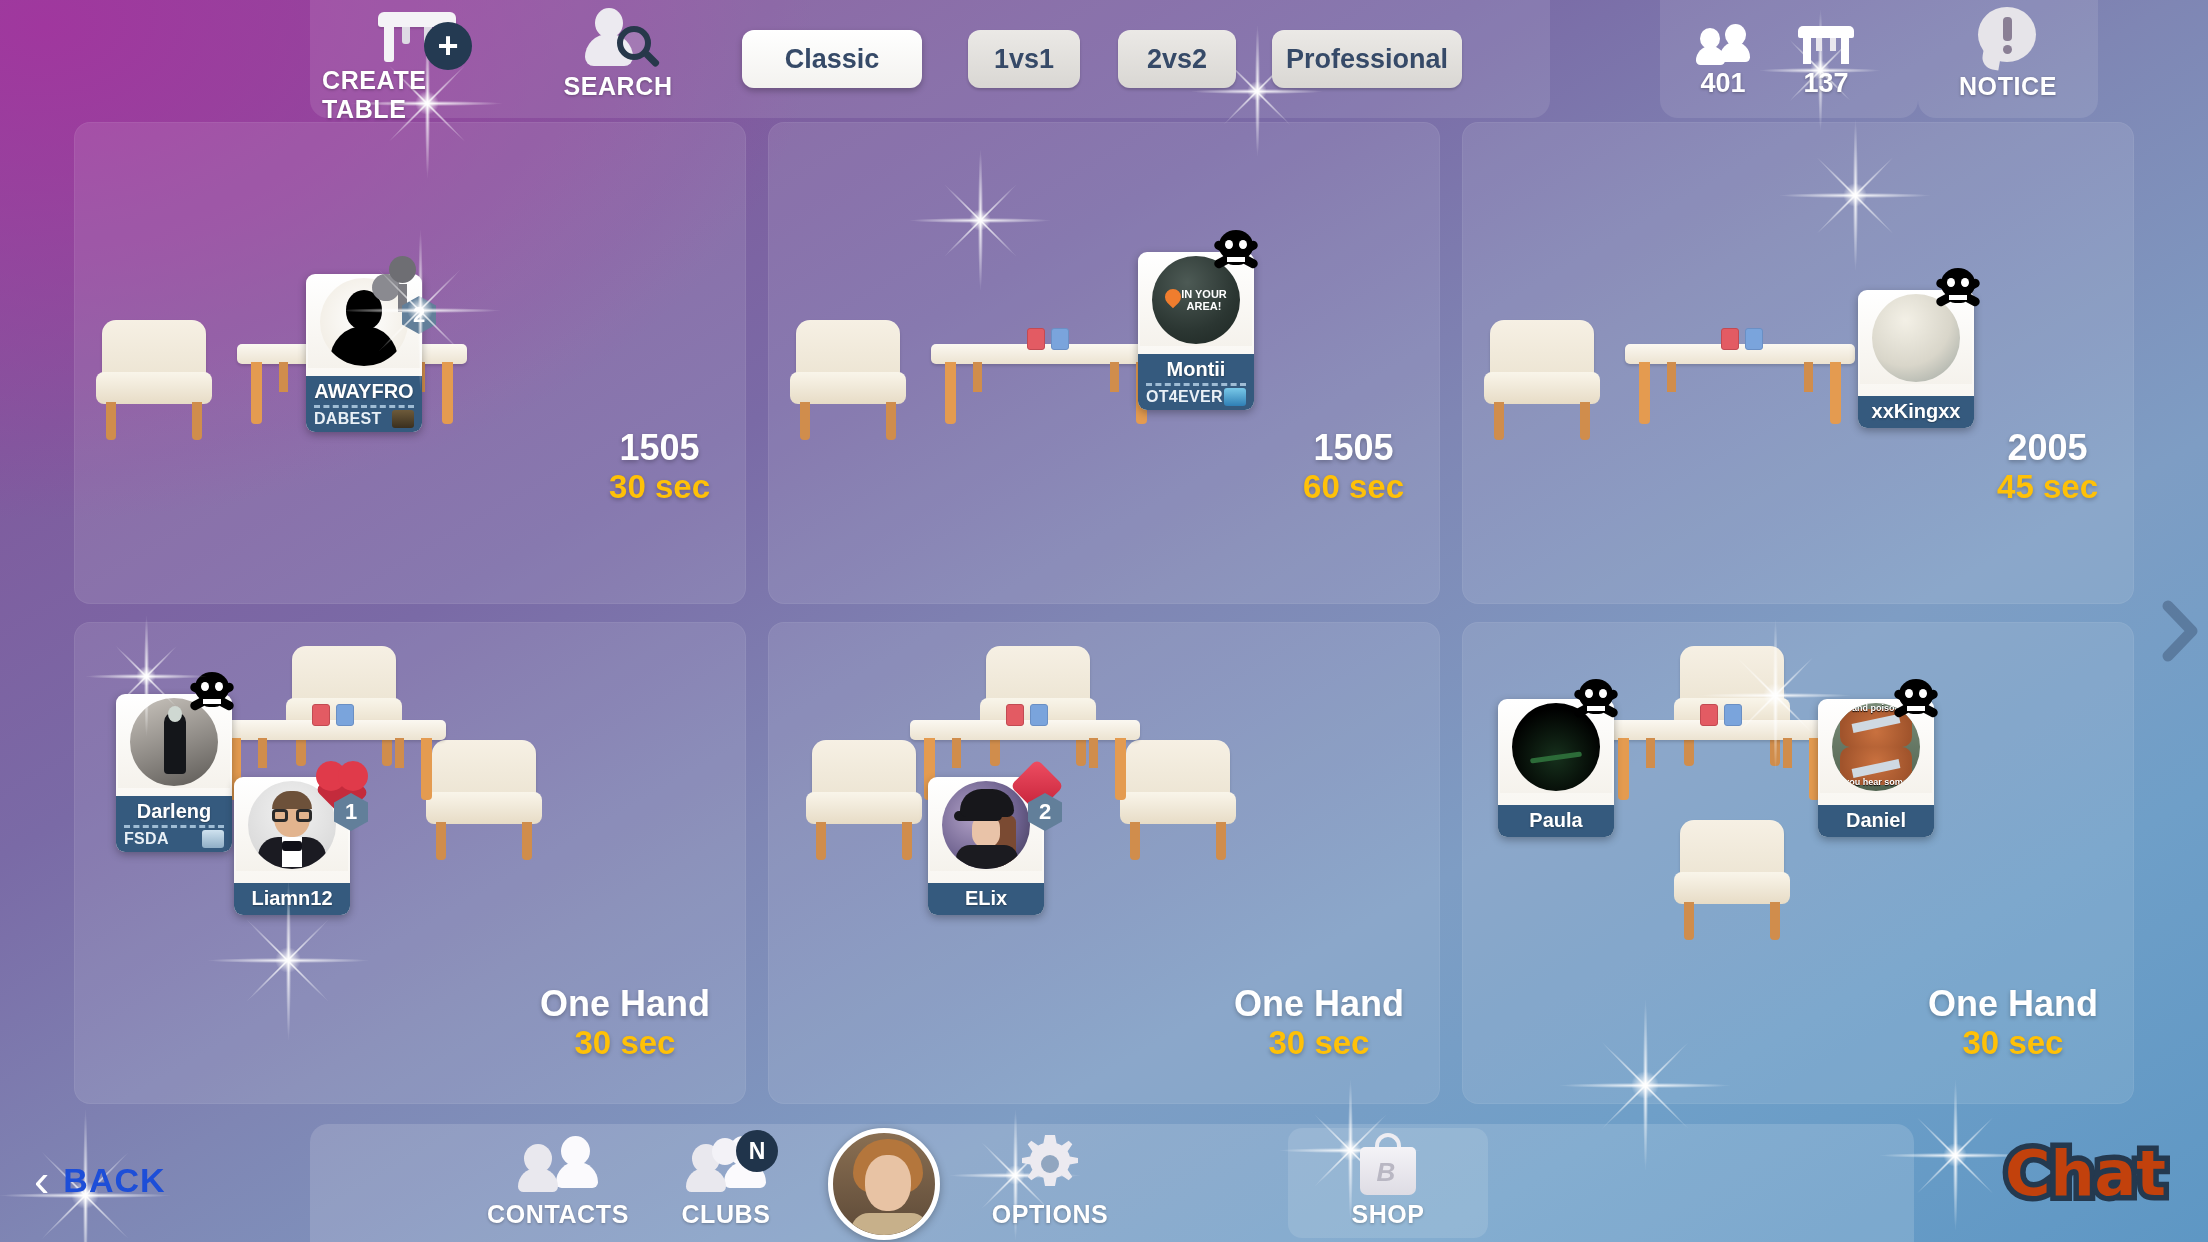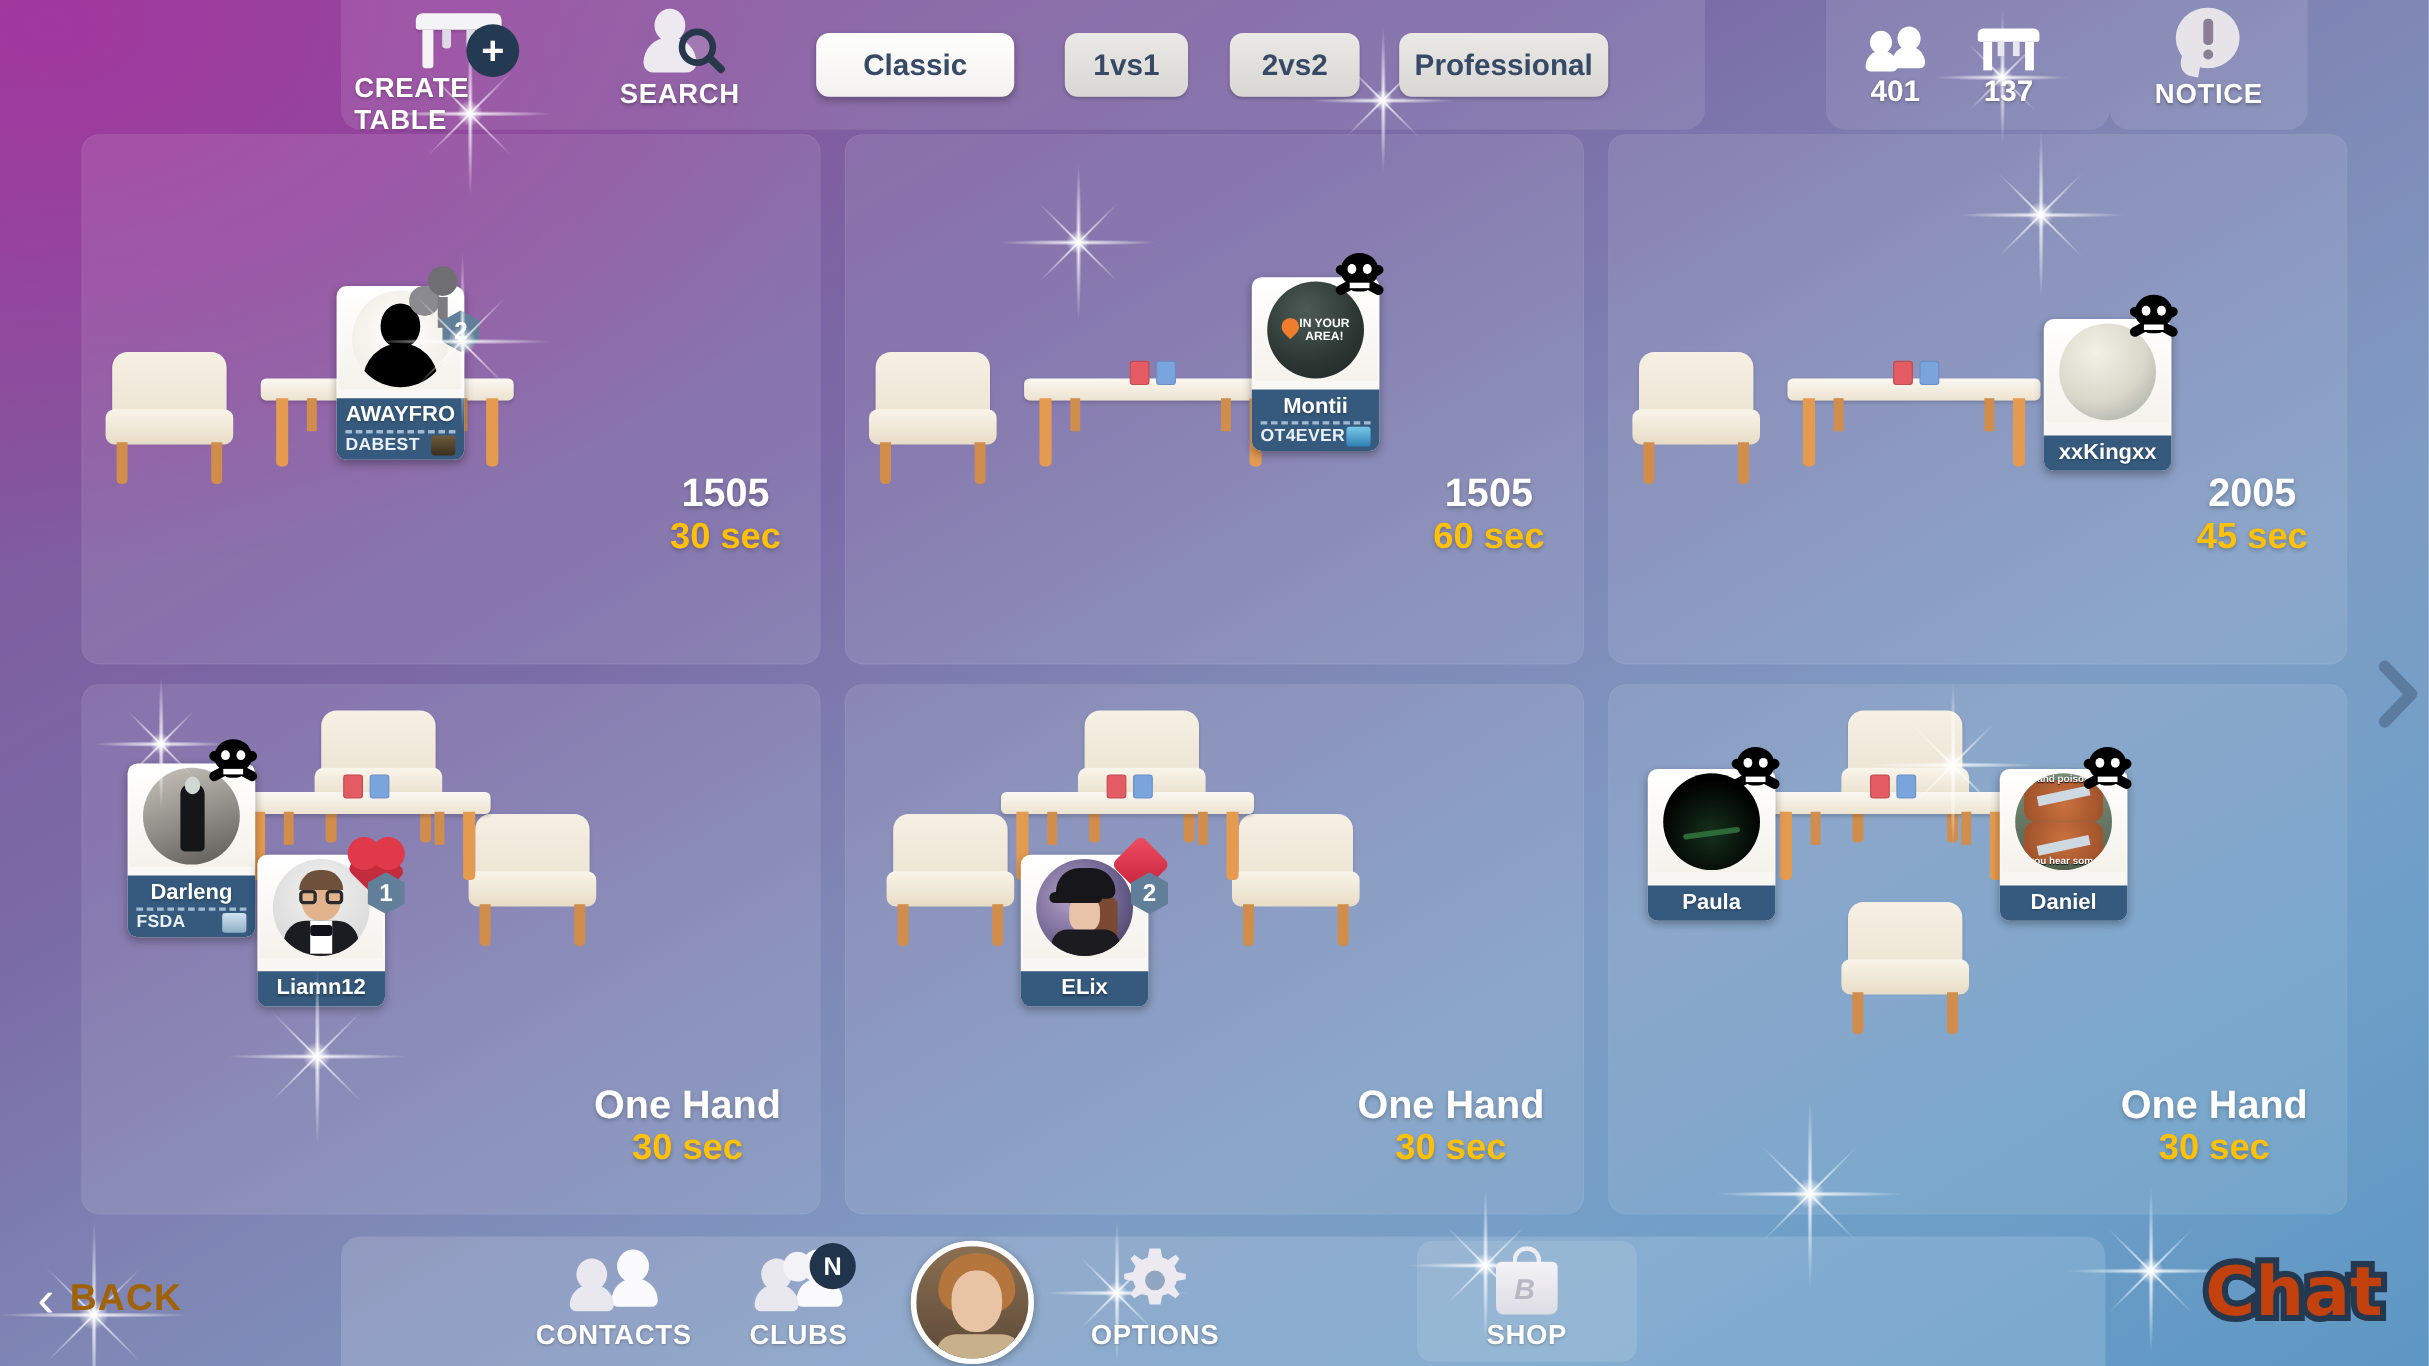--- a/index.html
+++ b/index.html
@@ -312,21 +312,21 @@
   .shop-ico .bag { position:absolute; left:2px; top:14px; width:56px; height:48px; background:linear-gradient(180deg,#f4f3f7 0%, #dedce4 100%); border-radius:5px 5px 7px 7px;}
   .shop-ico .hd  { position:absolute; left:17px; top:0px; width:26px; height:22px; border:4px solid #eeedf2; border-bottom:none; border-radius:13px 13px 0 0;}
   .shop-ico .b   { position:absolute; left:0; top:24px; width:56px; text-align:center; font-size:26px; font-weight:bold; color:#b9b7c3; font-style:italic;}
   .shop-wrap { position:absolute; top:4px; width:200px; height:110px; background: rgba(255,255,255,0.12); border-radius:14px; }
 
   #back-btn {
     position:absolute; left: 34px; bottom: 42px; display:flex; align-items:center; gap:14px;
     cursor:pointer; z-index: 45;
   }
   #back-btn .chev { font-size:46px; color:#fff; line-height:0.8; font-weight:300;}
-  #back-btn .lbl { font-size: 34px; font-weight:bold; color:#a16207; letter-spacing:1px; }
+  #back-btn .lbl { font-size: 34px; font-weight:bold; color:#1d4ed8; letter-spacing:1px; }
 
   #chat-btn {
     position:absolute; right: 42px; bottom: 32px; z-index: 45; cursor:pointer;
     font-size: 62px; font-weight: bold; color:#c2410c;
     -webkit-text-stroke: 11px #24394f; paint-order: stroke fill;
     font-family: "DejaVu Sans", sans-serif;
   }
 
   
   .spark { position:absolute; pointer-events:none; z-index: 25; }
@@ -429,21 +429,21 @@
     </div>
     <div class="gtable" style="left:163px; top:208px;">
       <div class="top"></div>
         <div class="cr"></div>
         <div class="cb"></div>
       <div class="l3"></div>
         <div class="l4"></div>
         <div class="l1"></div>
         <div class="l2"></div>
     </div>
-    <div class="pcard tall" style="left:232px; top:138px;">
+    <div class="pcard tall" style="left:232px; top:152px;">
       <div class="photo">
         <div class="av-circle av-sil">
             <div class="h"></div>
             <div class="s"></div>
           </div>
       </div>
       <div class="club-suit" style="left:66px; top:-18px;">
         <div class="c2"></div>
           <div class="c3"></div>
           <div class="st"></div>

